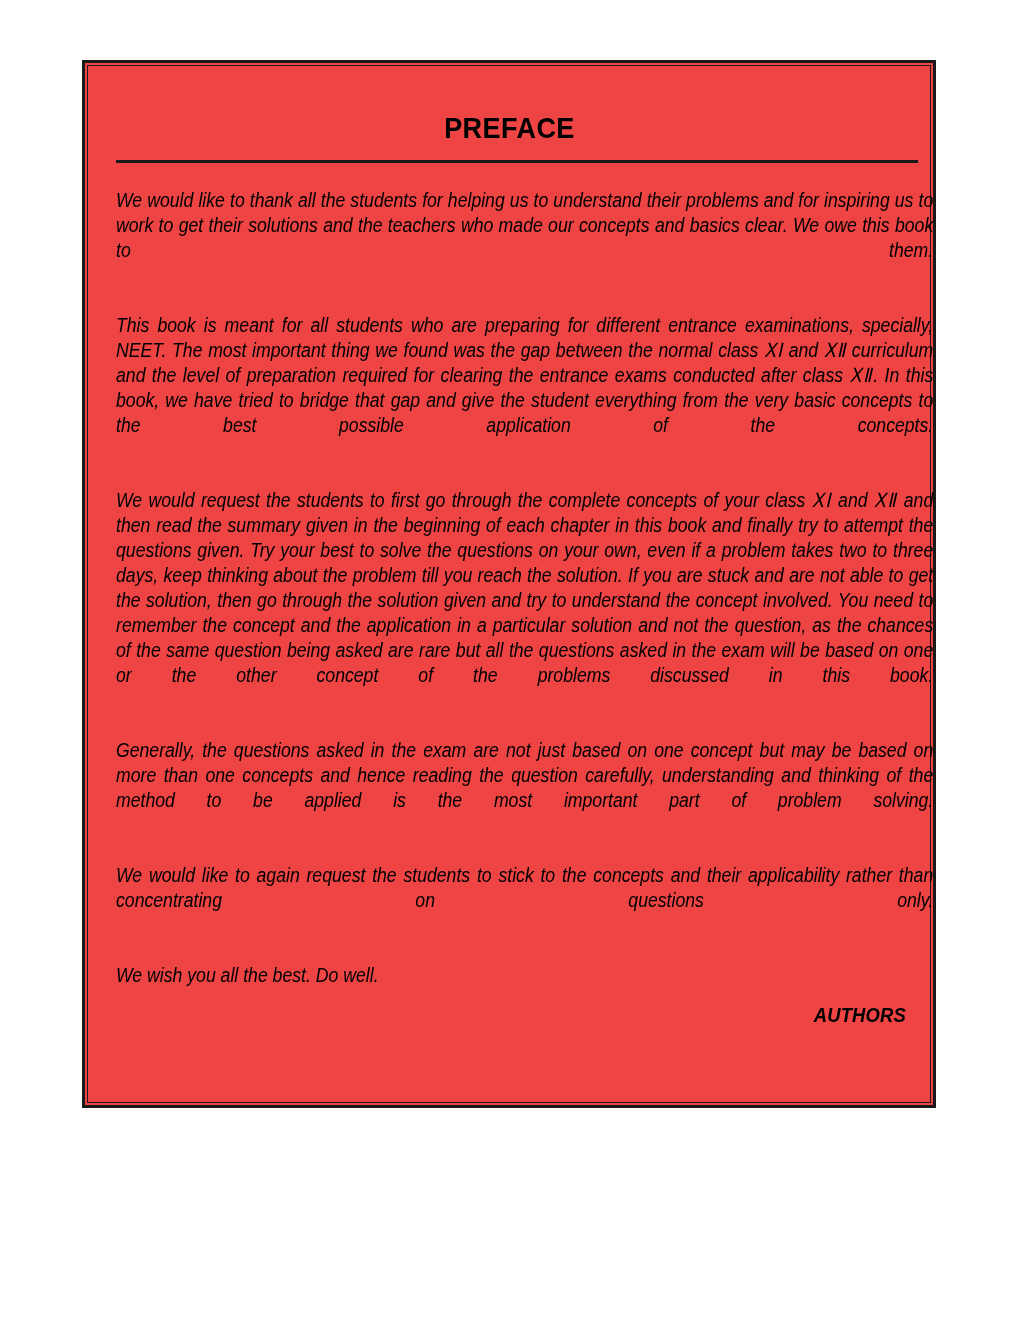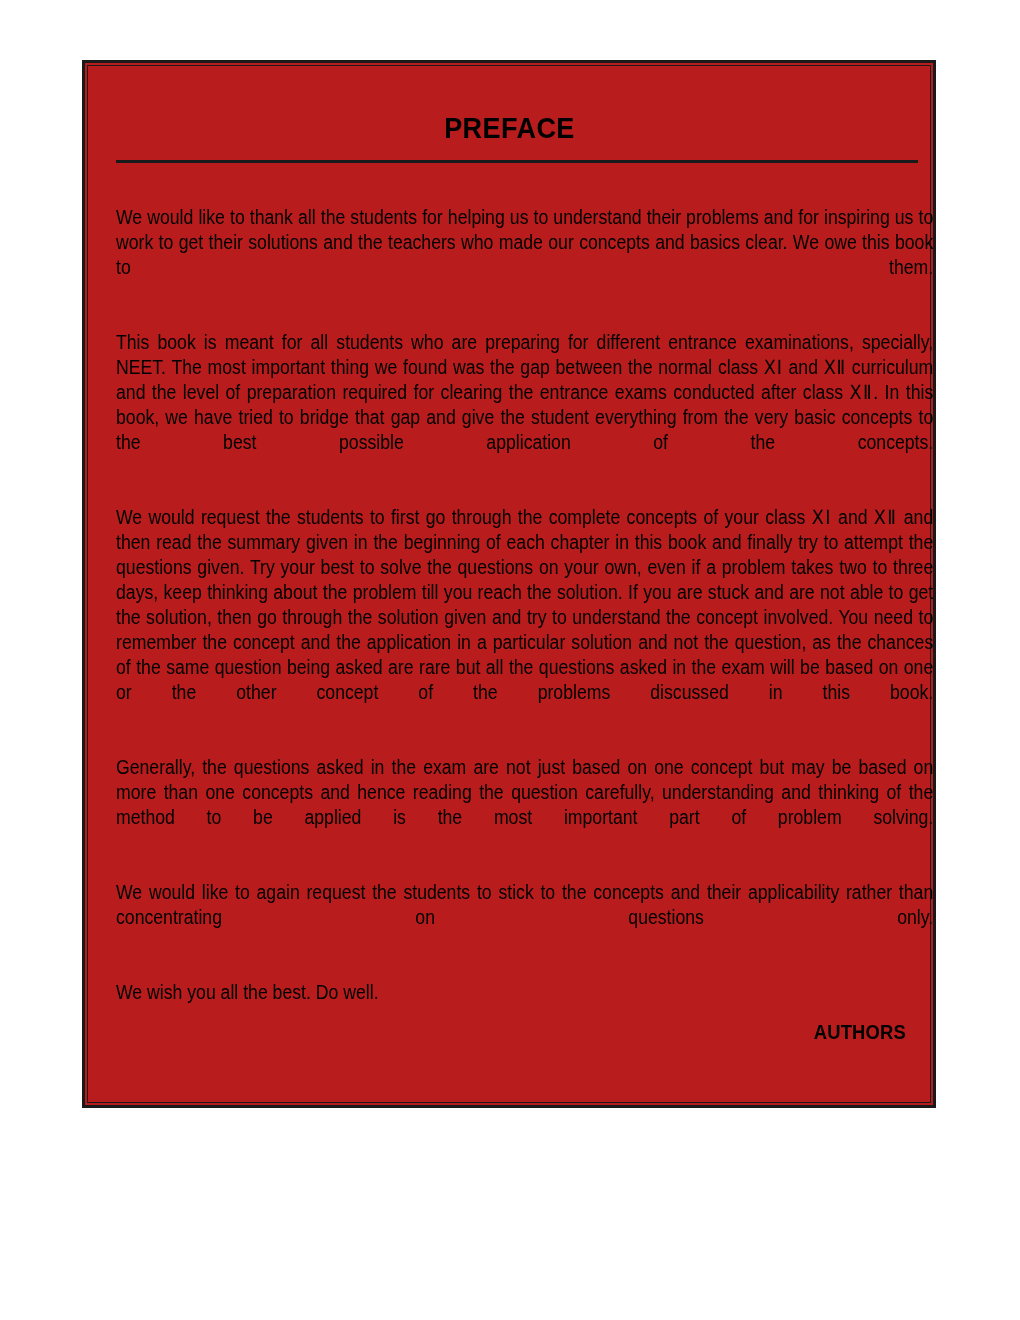--- a/index.html
+++ b/index.html
@@ -29,21 +29,21 @@
 
   
   .doc-frame {
     position: absolute;
     left: 82px;
     top: 60px;
     width: 854px;
     height: 1048px;
     box-sizing: border-box;
     border: 3px solid #1a1a1a;
-    background: #b91c1c;
+    background: #ef4444;
   }
 
   .doc-frame-inner {
     position: absolute;
     left: 2px;
     top: 2px;
     right: 2px;
     bottom: 2px;
     box-sizing: border-box;
     border: 1px solid #1a1a1a;
@@ -77,22 +77,23 @@
 
   .title-rule {
     margin-top: 16px;
     width: 802px;
     height: 3px;
     background: #1a1a1a;
   }
 
   
   .doc-body {
-    margin-top: 42px;
+    margin-top: 25px;
     width: 818px;
+    font-style: italic;
   }
 
   .doc-para {
     margin: 0 0 25px 0;
     text-align: justify;
     text-justify: inter-word;
     font-family: "Liberation Sans", sans-serif;
     font-size: 19.5px;
     line-height: 25px;
     color: #000000;

